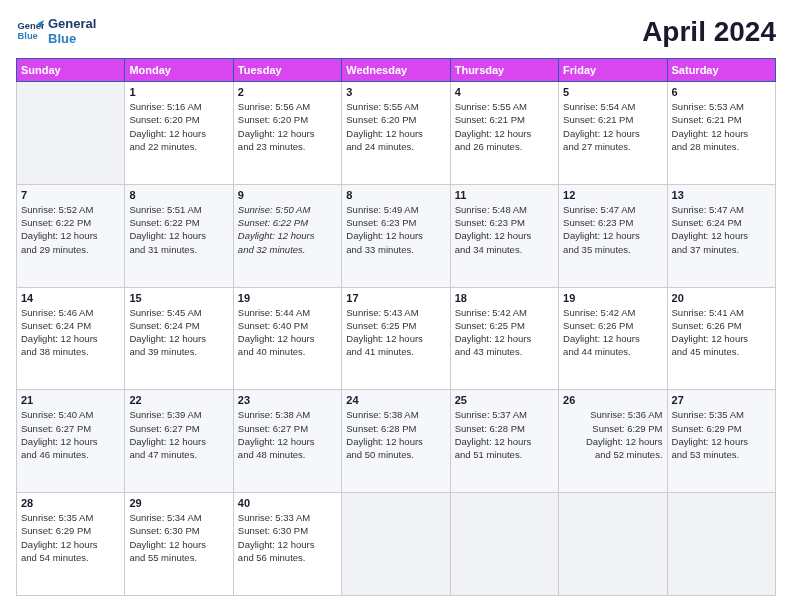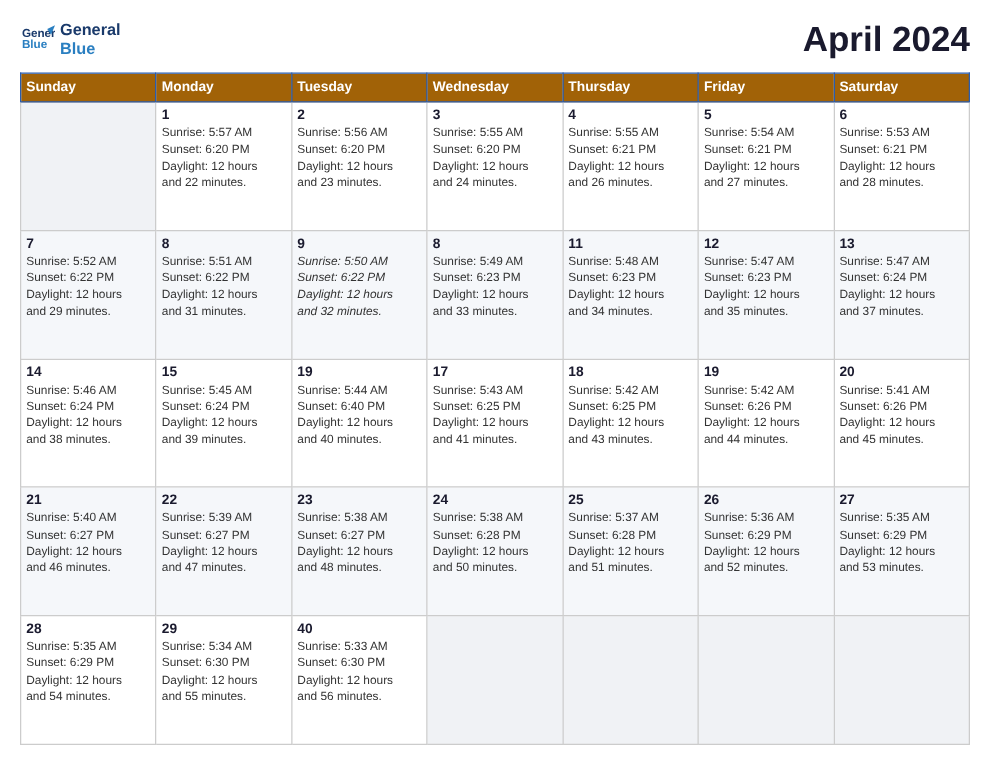--- a/index.html
+++ b/index.html
@@ -44,21 +44,21 @@
       font-size: 14px;
       color: #333;
     }
     .calendar-table {
       width: 100%;
       border-collapse: collapse;
       flex: 1;
       font-size: 10px;
     }
     .calendar-table th {
-      background: #a16207;
+      background: #d946ef;
       color: #fff;
       padding: 5px 4px;
       text-align: left;
       font-size: 11px;
       font-weight: bold;
       border: 1px solid #2a5cad;
     }
     .calendar-table td {
       border: 1px solid #ccc;
       vertical-align: top;
@@ -116,21 +116,21 @@
         <th>Thursday</th>
         <th>Friday</th>
         <th>Saturday</th>
       </tr>
     </thead>
     <tbody id="calendar-body">
     <tr>
           <td class="empty-cell"></td>
           <td>
             <span class="day-number">1</span>
-            <div class="day-info" style="white-space: pre-line;">Sunrise: 5:57 AM
+            <div class="day-info" style="white-space: pre-line;">Sunrise: 5:16 AM
 Sunset: 6:20 PM
 Daylight: 12 hours
 and 22 minutes.</div>
           </td>
           <td>
             <span class="day-number">2</span>
             <div class="day-info" style="white-space: pre-line;">Sunrise: 5:56 AM
 Sunset: 6:20 PM
 Daylight: 12 hours
 and 23 minutes.</div>
@@ -297,21 +297,21 @@
           </td>
           <td>
             <span class="day-number">25</span>
             <div class="day-info" style="white-space: pre-line;">Sunrise: 5:37 AM
 Sunset: 6:28 PM
 Daylight: 12 hours
 and 51 minutes.</div>
           </td>
           <td>
             <span class="day-number">26</span>
-            <div class="day-info" style="white-space: pre-line;">Sunrise: 5:36 AM
+            <div class="day-info" style="white-space: pre-line; text-align: right;">Sunrise: 5:36 AM
 Sunset: 6:29 PM
 Daylight: 12 hours
 and 52 minutes.</div>
           </td>
           <td>
             <span class="day-number">27</span>
             <div class="day-info" style="white-space: pre-line;">Sunrise: 5:35 AM
 Sunset: 6:29 PM
 Daylight: 12 hours
 and 53 minutes.</div>

